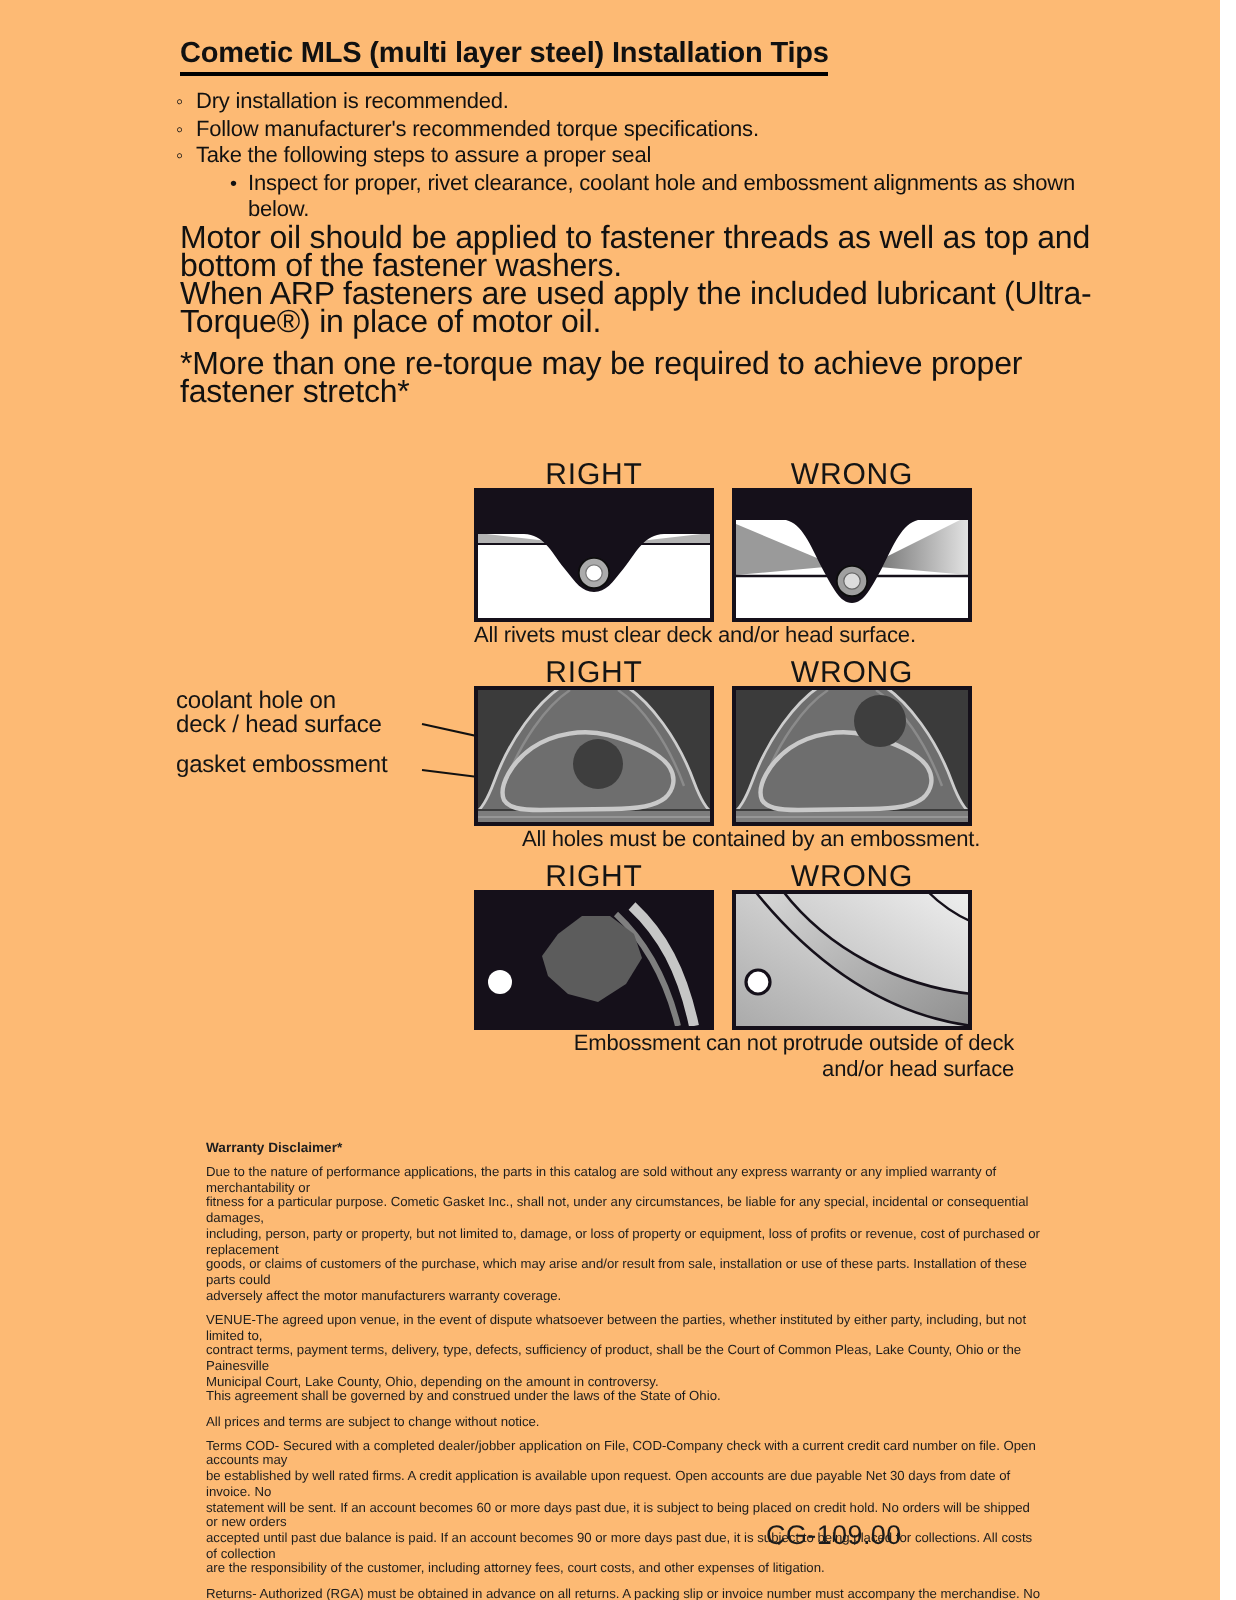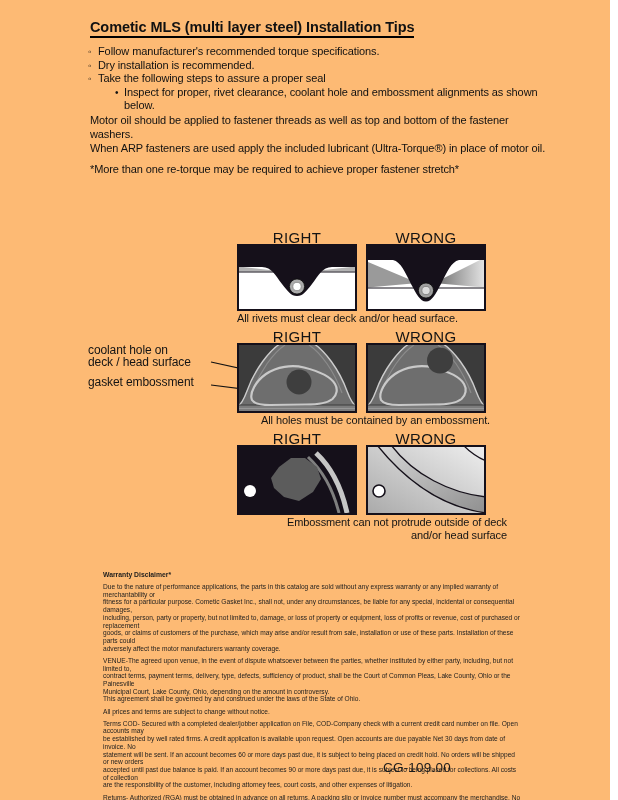--- a/index.html
+++ b/index.html
@@ -17,21 +17,21 @@
     border-bottom:2px solid #000; padding-bottom:1px;
   }
   ul.tips { list-style:none; margin:2px 0 0 0; padding:0; font-size:11px; line-height:13.6px; letter-spacing:-0.1px; }
   ul.tips > li { position:relative; padding-left:10px; }
   ul.tips > li::before { content:"\25E6"; position:absolute; left:0; top:0; font-size:10px; }
   ul.subtips { list-style:none; margin:0 0 0 27px; padding:0; }
   ul.subtips > li { position:relative; padding-left:9px; }
   ul.subtips > li::before { content:"\2022"; position:absolute; left:0; top:0; font-size:10px; }
 
   .diesel-heading { margin:10px 0 4px 2px; font-size:12.5px; font-weight:bold; letter-spacing:-0.1px; }
-  .para { margin:0 0 7px 2px; font-size:11px; line-height:14px; letter-spacing:-0.1px; white-space:pre-line; }
+  .para { margin:0 0 7px 2px; font-size:16px; line-height:14px; letter-spacing:-0.1px; white-space:pre-line; }
 
   
   .diagrams { position:absolute; left:0; top:0; width:618px; height:800px; pointer-events:none; }
   .dlabel { position:absolute; width:120px; text-align:center; font-size:15px; letter-spacing:0.4px; color:#141414; }
   .dbox { position:absolute; display:block; }
   .dcaption { position:absolute; left:237px; font-size:11px; line-height:13px; letter-spacing:-0.1px; white-space:pre-line; color:#141414; }
   .ann { position:absolute; left:88px; width:122px; font-size:12px; line-height:11.5px; letter-spacing:-0.1px; white-space:pre-line; color:#141414; }
   .leader-lines { position:absolute; left:104px; top:340px; }
 
   
@@ -43,22 +43,22 @@
 </style>
 </head>
 <body>
 
 <div class="page">
 
   <div class="top-block">
     <h1 class="title">Cometic MLS (multi layer steel) Installation Tips</h1>
 
     <ul class="tips">
+      <li>Dry installation is recommended.</li>
       <li>Follow manufacturer's recommended torque specifications.</li>
-      <li>Dry installation is recommended.</li>
       <li>Take the following steps to assure a proper seal</li>
       <ul class="subtips">
         <li>Inspect for proper, rivet clearance, coolant hole and embossment alignments as shown below.</li>
       </ul>
     </ul>
 
     <p class="para">Motor oil should be applied to fastener threads as well as top and bottom of the fastener washers.
 When ARP fasteners are used apply the included lubricant (Ultra-Torque®) in place of motor oil.</p>
     <p class="para">*More than one re-torque may be required to achieve proper fastener stretch*</p>
   </div>

